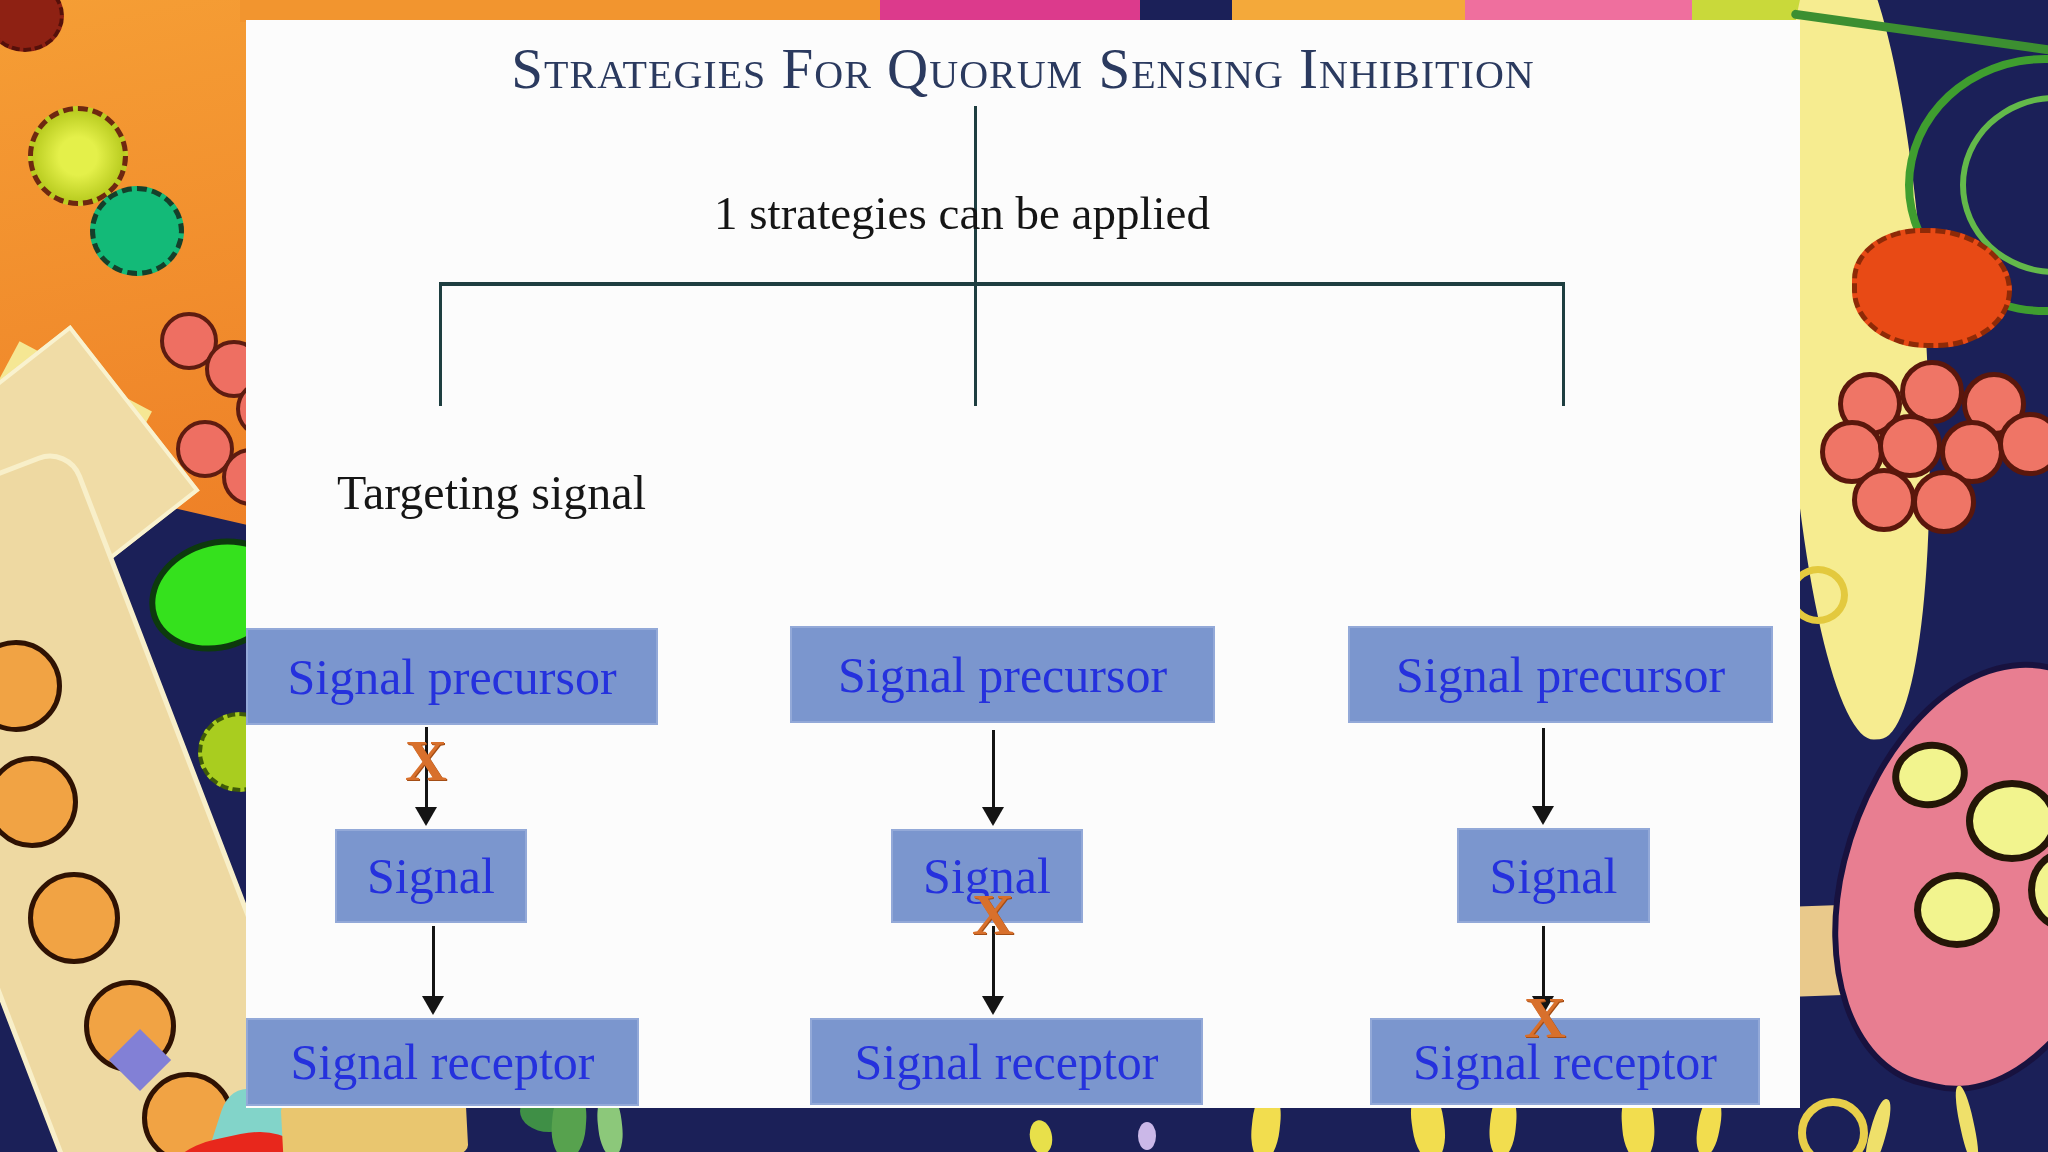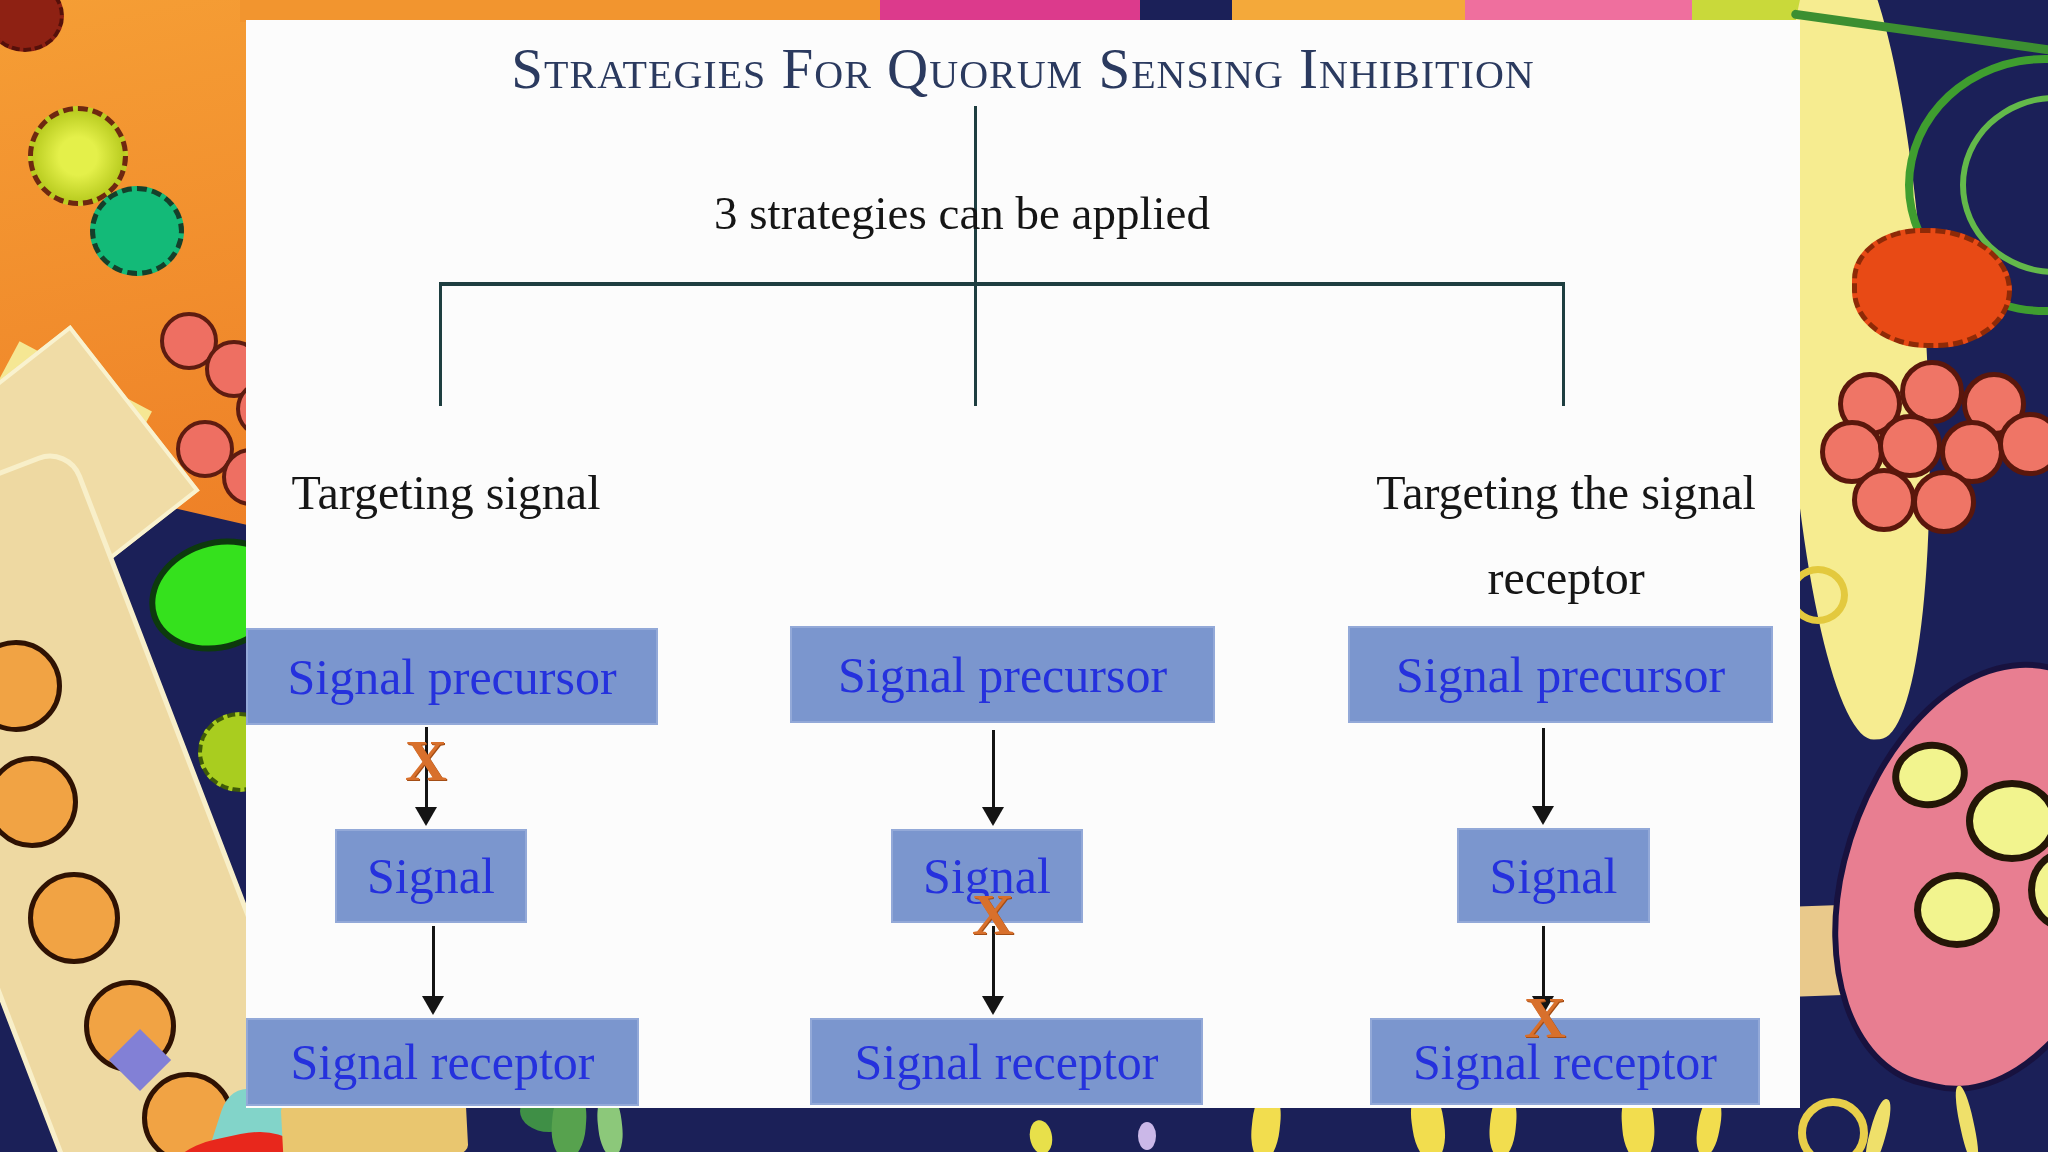--- a/index.html
+++ b/index.html
@@ -28,21 +28,21 @@
     left:0;top:16px;width:100%;text-align:center;
     font-size:57px;font-weight:normal;font-variant:small-caps;
     letter-spacing:1px;color:var(--title-text,#2b3a5f);
   }
   .tline{background:var(--connector-line,#1e3e40);}
   .subtitle{
     left:316px;top:166px;width:800px;text-align:center;
     font-size:47px;color:#151515;
   }
   .heading{
-    text-align:center;font-size:48px;color:#161616;line-height:85px;
+    text-align:right;font-size:48px;color:#161616;line-height:85px;
   }
   .box{
     background:var(--box-fill,#7b96ce);
     border:2px solid #93a9d8;
     display:flex;align-items:center;justify-content:center;
     font-size:50px;color:var(--box-text,#2531dd);
     z-index:2;
   }
   .arrow{width:26px;z-index:3;display:flex;flex-direction:column;align-items:center;}
   .arrow .shaft{width:3px;flex:1;background:var(--arrow,#141414);}
@@ -128,30 +128,26 @@
 
 <div class="panel">
 
   <h1 class="title">Strategies For Quorum Sensing Inhibition</h1>
 
   <div class="tline" style="left:728px;top:86px;width:3px;height:300px"></div>
   <div class="tline" style="left:193px;top:262px;width:1126px;height:4px"></div>
   <div class="tline" style="left:193px;top:262px;width:3px;height:124px"></div>
   <div class="tline" style="left:1316px;top:262px;width:3px;height:124px"></div>
 
-  <div class="subtitle">3 strategies can be applied</div>
+  <div class="subtitle">1 strategies can be applied</div>
 
   <div class="heading" style="left:0;top:430px;width:400px">
     <div>Targeting signal</div>
   </div>
   <div class="heading" style="left:507px;top:430px;width:490px">
-  </div>
-  <div class="heading" style="left:1090px;top:430px;width:460px">
-    <div>Targeting the signal</div>
-    <div>receptor</div>
   </div>
 
   <div class="box" style="left:0;top:608px;width:412px;height:97px">Signal precursor</div>
   <div class="box" style="left:544px;top:606px;width:425px;height:97px">Signal precursor</div>
   <div class="box" style="left:1102px;top:606px;width:425px;height:97px">Signal precursor</div>
 
   <div class="arrow" style="left:167px;top:707px;height:99px">
       <span class="shaft"></span>
       <span class="head"></span>
     </div>

